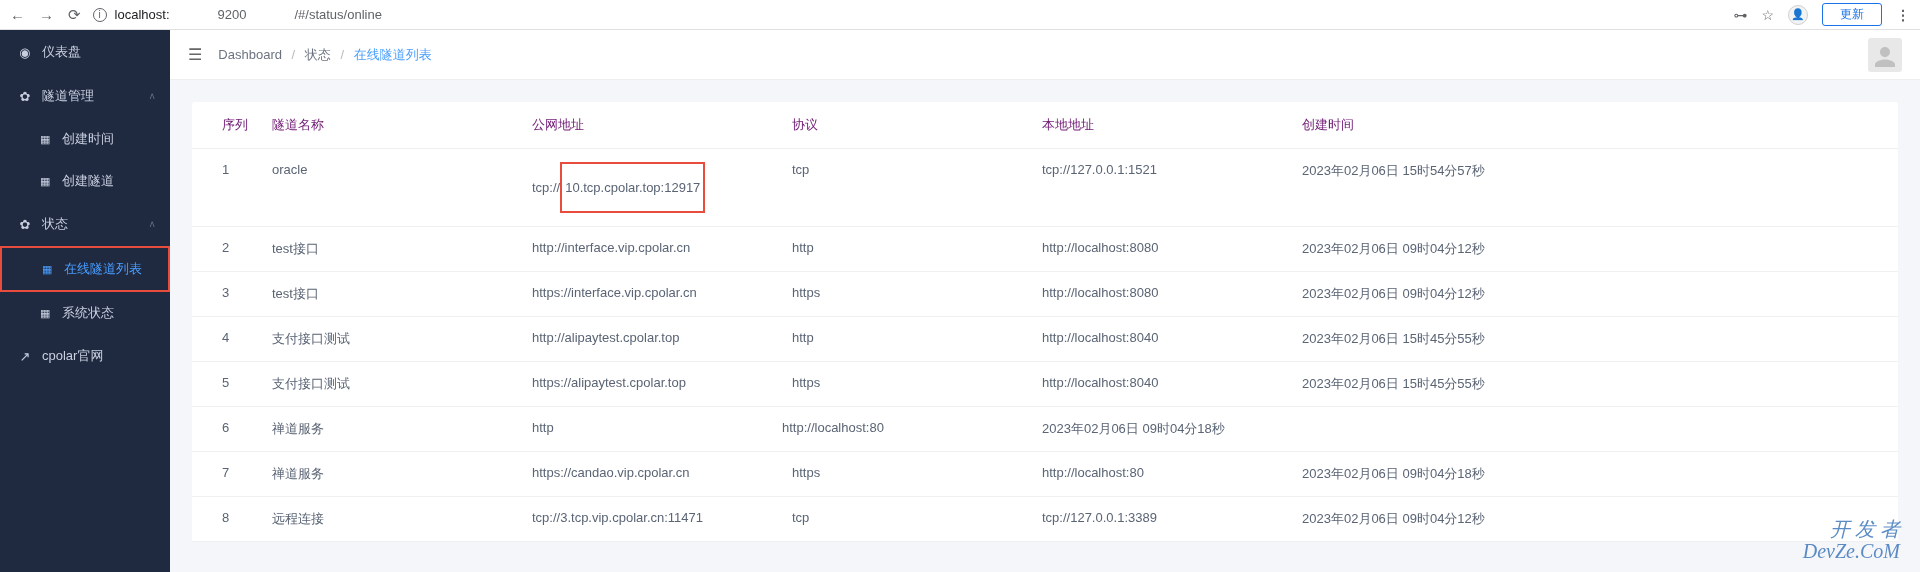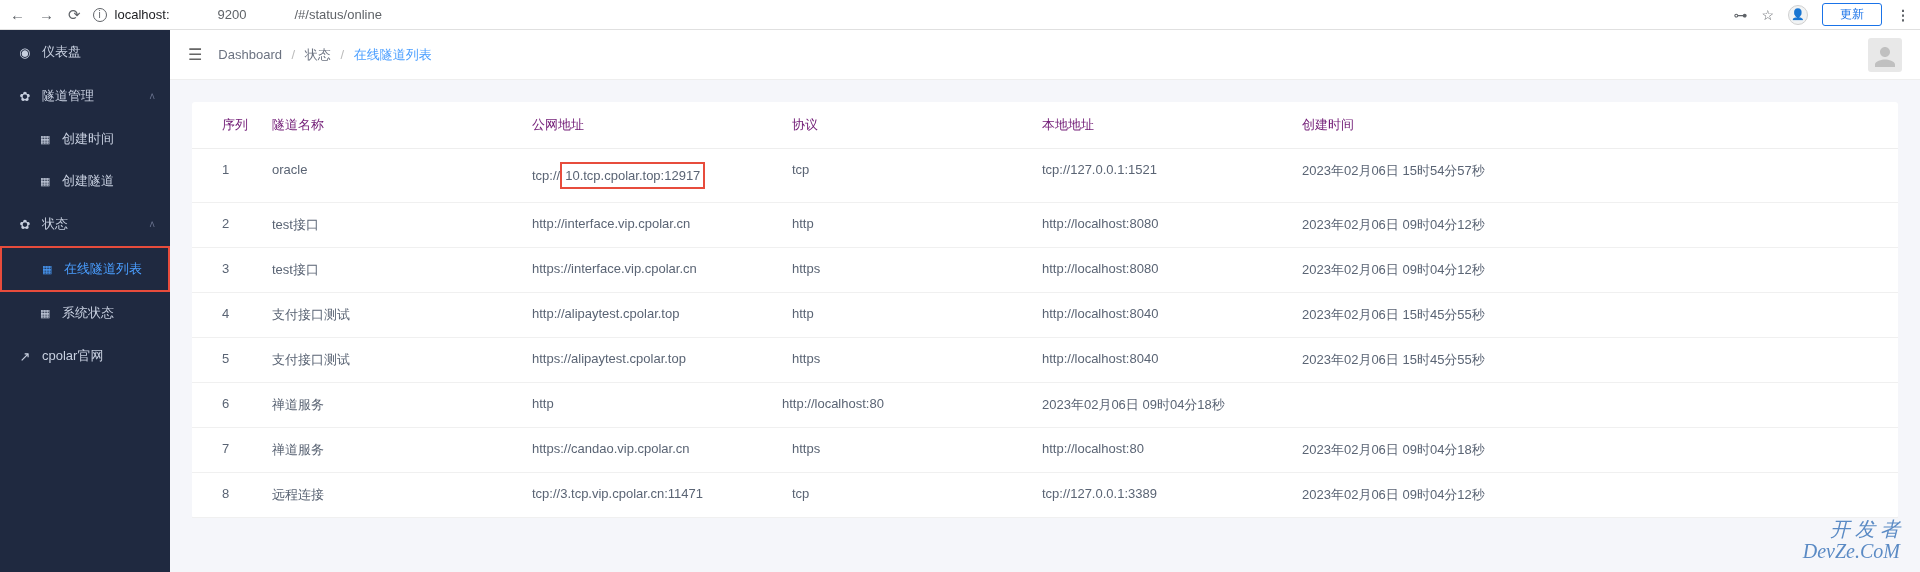--- a/index.html
+++ b/index.html
@@ -42,21 +42,21 @@
     .content { padding: 22px; }
     .table { width: 100%; background: #fff; border-radius: 3px; font-size: 13px; }
     .table-head { display: flex; padding: 14px 0; border-bottom: 1px solid #eee; color: #701a75; font-weight: 500; }
     .table-row { display: flex; padding: 13px 0; border-bottom: 1px solid #f0f0f0; color: #5a6474; }
     .col-seq { width: 80px; padding-left: 30px; }
     .col-name { width: 260px; }
     .col-public { width: 260px; }
     .col-proto { width: 250px; }
     .col-local { width: 260px; }
     .col-time { flex: 1; }
-    .highlight-box { border: 2px solid #e74c3c; padding: 4px 3px; display: inline-block; }
+    .highlight-box { border: 2px solid #e74c3c; padding: 16px 3px; display: inline-block; }
     
     .watermark { position: absolute; right: 20px; bottom: 10px; font-family: "Comic Sans MS", cursive; font-style: italic; color: #4a7fbf; font-size: 20px; line-height: 1.1; text-align: right; opacity: 0.9; pointer-events: none; }
   </style>
 </head>
 <body>
 
 <div class="browser-bar">
   <div class="browser-nav">
     <span>←</span>
     <span>→</span>

